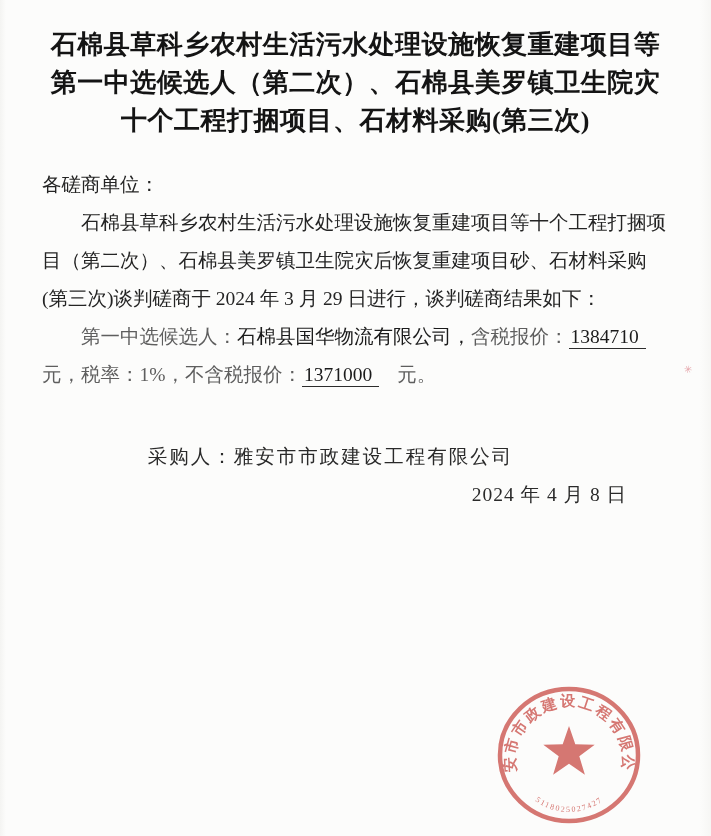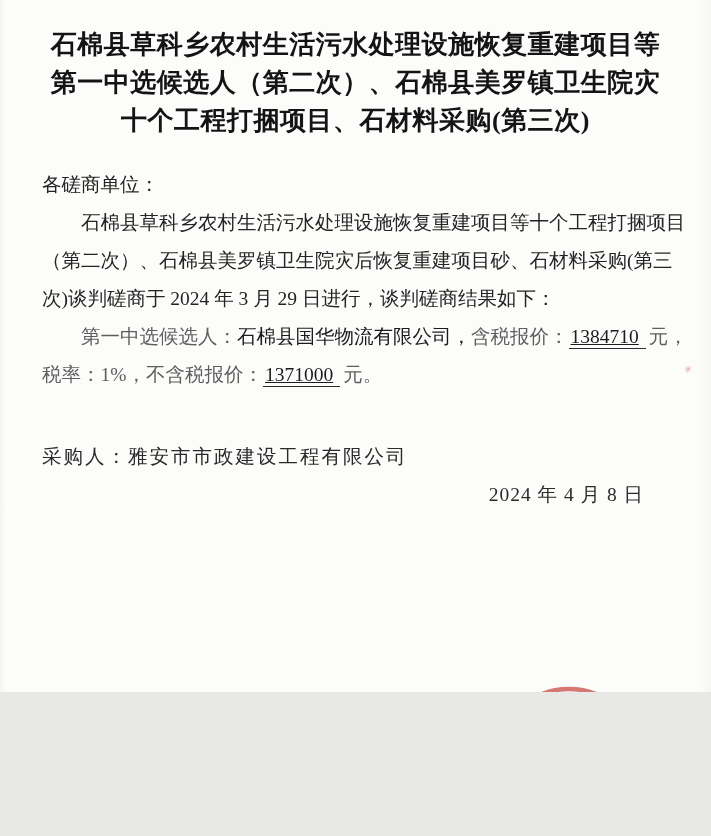--- a/index.html
+++ b/index.html
@@ -1,57 +1,56 @@
 <!DOCTYPE html>
 <html><head>
 <meta charset="utf-8">
 <style>
   html,body{margin:0;padding:0;background:#e8e8e6;}
   .page{
     position:relative;
-    width:711px;height:692px;
+    width:711px;height:836px;
     margin:0 auto;
     background:#fcfcfb;
     background-image:linear-gradient(90deg,#f4f4f2 0,#fcfcfb 6px,#fcfcfb 700px,#f6f6f4 711px);
     font-family:"Liberation Serif","DejaVu Serif",serif;
     color:#222;
     overflow:hidden;
   }
   .title{
     padding-top:26px;
     text-align:center;
     font-size:26px;
     font-weight:bold;
     line-height:38px;
     letter-spacing:0.5px;
     color:#141414;
   }
   .body{
-    padding:0 23px 0 42px;
+    padding:0 40px 0 42px;
     font-size:19.5px;
     line-height:38px;
     color:#242424;
   }
   .body p{margin:0;}
   .salutation{margin-top:26px !important;}
   .indent{text-indent:2em;}
   .outdent{text-indent:-12px;}
   .notice{margin-top:33px !important;}
   .light{color:#5e5e5e;margin-top:12px;}
   .dark{color:#1b1b1b;}
   .num{
     color:#1b1b1b;
     border-bottom:1.5px solid #2c2c2c;
     padding:0 7px 1px 2px;
-    margin-right:3px;
-    text-decoration:underline;
+    margin-right:18px;
   }
   .sig-line{
     margin-top:44px !important;
-    text-align:left;
+    text-align:center;
     padding-right:52px;
     letter-spacing:2px;
     color:#2a2a2a;
   }
   .date-line{
     text-align:right;
     padding-right:44px;
     letter-spacing:1px;
     color:#2a2a2a;
     font-family:Liberation Serif, serif;

